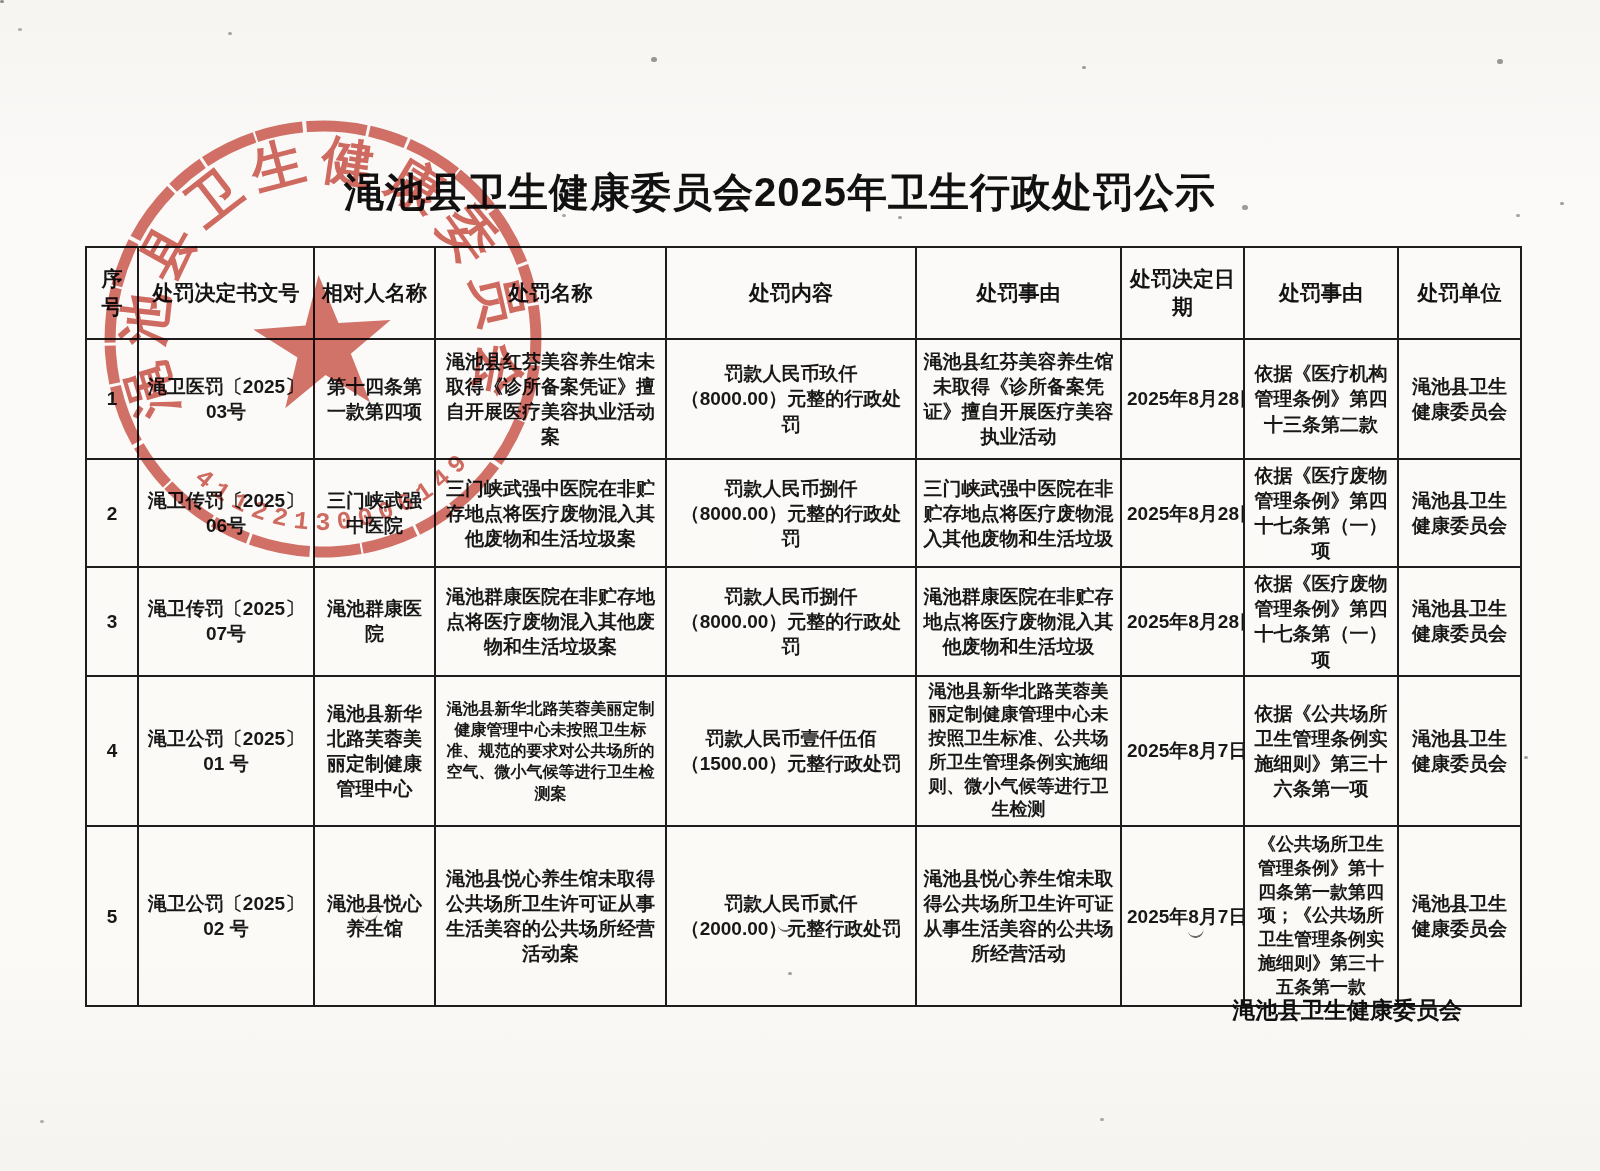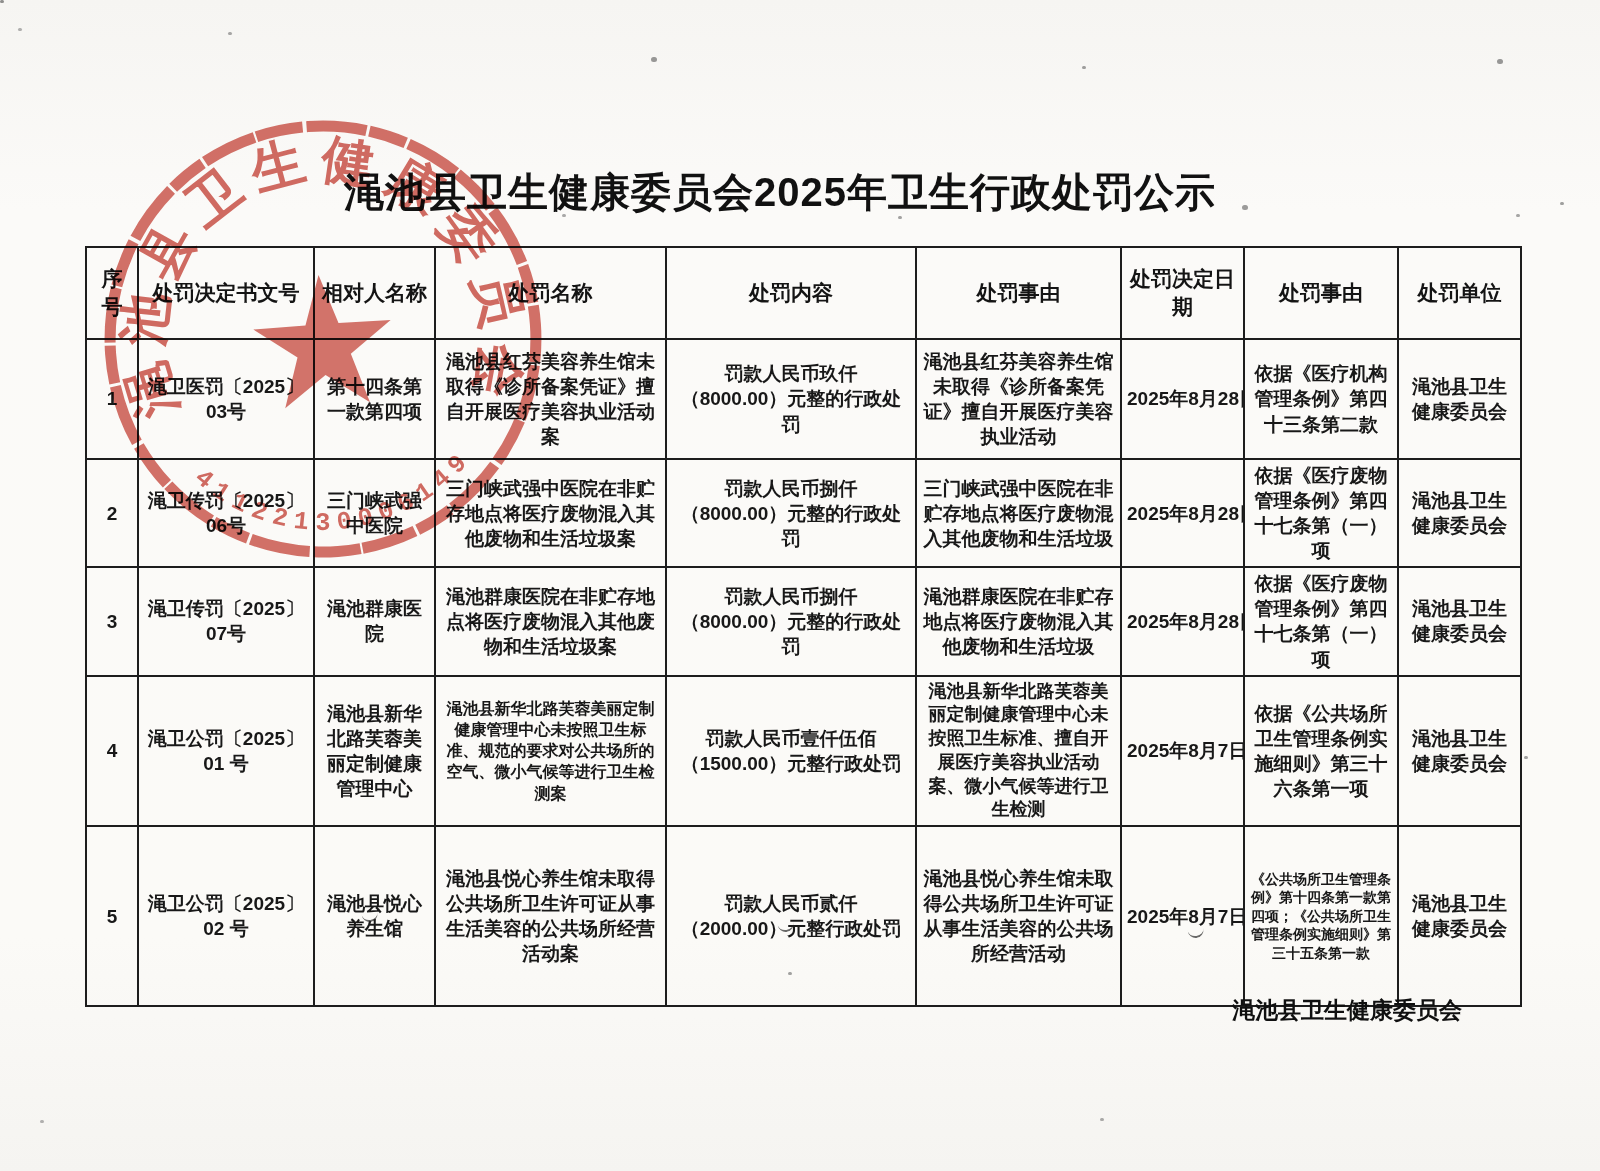--- a/index.html
+++ b/index.html
@@ -167,34 +167,34 @@
         <td class="date-cell">2025年8月28日</td>
         <td>依据《医疗废物管理条例》第四十七条第（一）项</td>
         <td>渑池县卫生健康委员会</td>
       </tr>
       <tr class="r4">
         <td>4</td>
         <td>渑卫公罚〔2025〕01 号</td>
         <td>渑池县新华北路芙蓉美丽定制健康管理中心</td>
         <td style="font-size:16px">渑池县新华北路芙蓉美丽定制健康管理中心未按照卫生标准、规范的要求对公共场所的空气、微小气候等进行卫生检测案</td>
         <td>罚款人民币壹仟伍佰（1500.00）元整行政处罚</td>
-        <td style="font-size:18px">渑池县新华北路芙蓉美丽定制健康管理中心未按照卫生标准、擅自开展医疗美容执业活动案、微小气候等进行卫生检测</td>
+        <td style="font-size:18px">渑池县新华北路芙蓉美丽定制健康管理中心未按照卫生标准、公共场所卫生管理条例实施细则、微小气候等进行卫生检测</td>
         <td class="date-cell">2025年8月7日</td>
         <td>依据《公共场所卫生管理条例实施细则》第三十六条第一项</td>
         <td>渑池县卫生健康委员会</td>
       </tr>
       <tr class="r5">
         <td>5</td>
         <td>渑卫公罚〔2025〕02 号</td>
         <td>渑池县悦心养生馆</td>
         <td>渑池县悦心养生馆未取得公共场所卫生许可证从事生活美容的公共场所经营活动案</td>
         <td>罚款人民币贰仟（2000.00）元整行政处罚</td>
         <td>渑池县悦心养生馆未取得公共场所卫生许可证从事生活美容的公共场所经营活动</td>
         <td class="date-cell">2025年8月7日</td>
-        <td style="font-size:14px">《公共场所卫生管理条例》第十四条第一款第四项；《公共场所卫生管理条例实施细则》第三十五条第一款</td>
+        <td style="font-size:18px">《公共场所卫生管理条例》第十四条第一款第四项；《公共场所卫生管理条例实施细则》第三十五条第一款</td>
         <td>渑池县卫生健康委员会</td>
       </tr>
     </tbody>
   </table>
 
   <div class="footer">
     <div>渑池县卫生健康委员会</div>
   </div>
 
   <div class="stamp">

